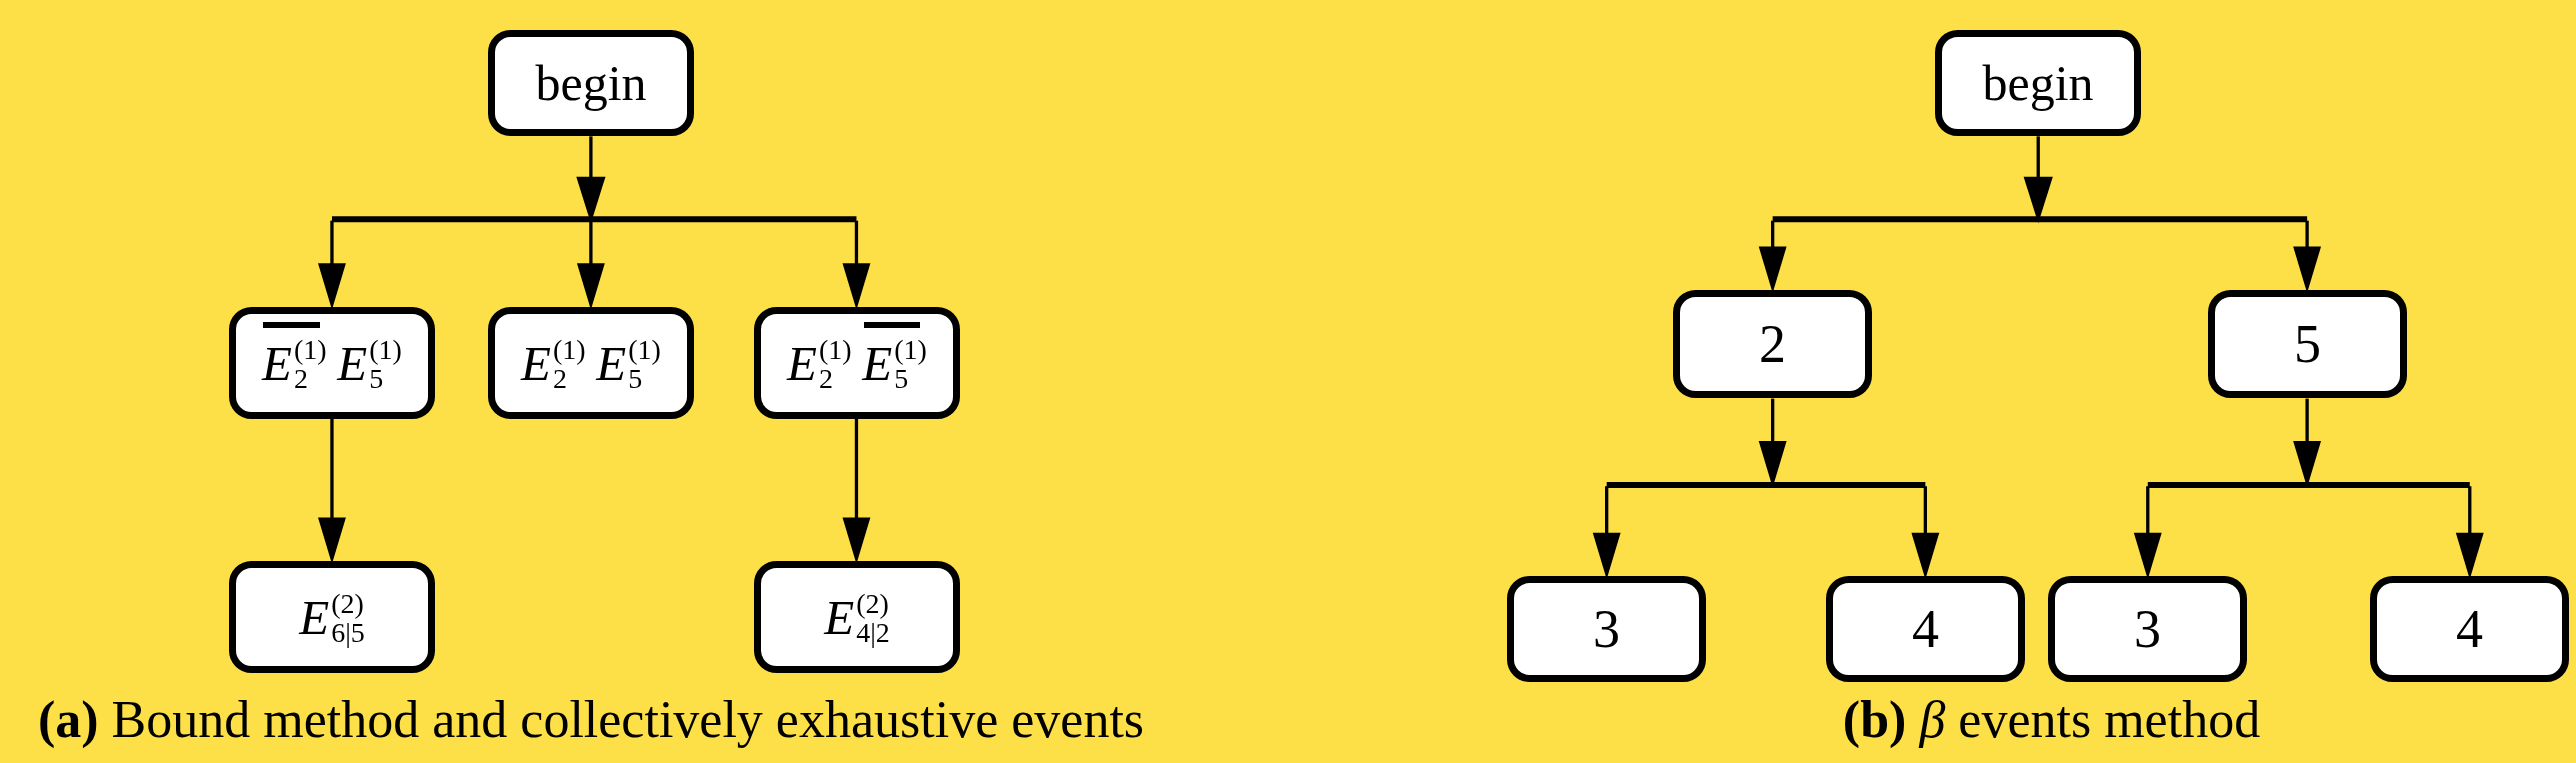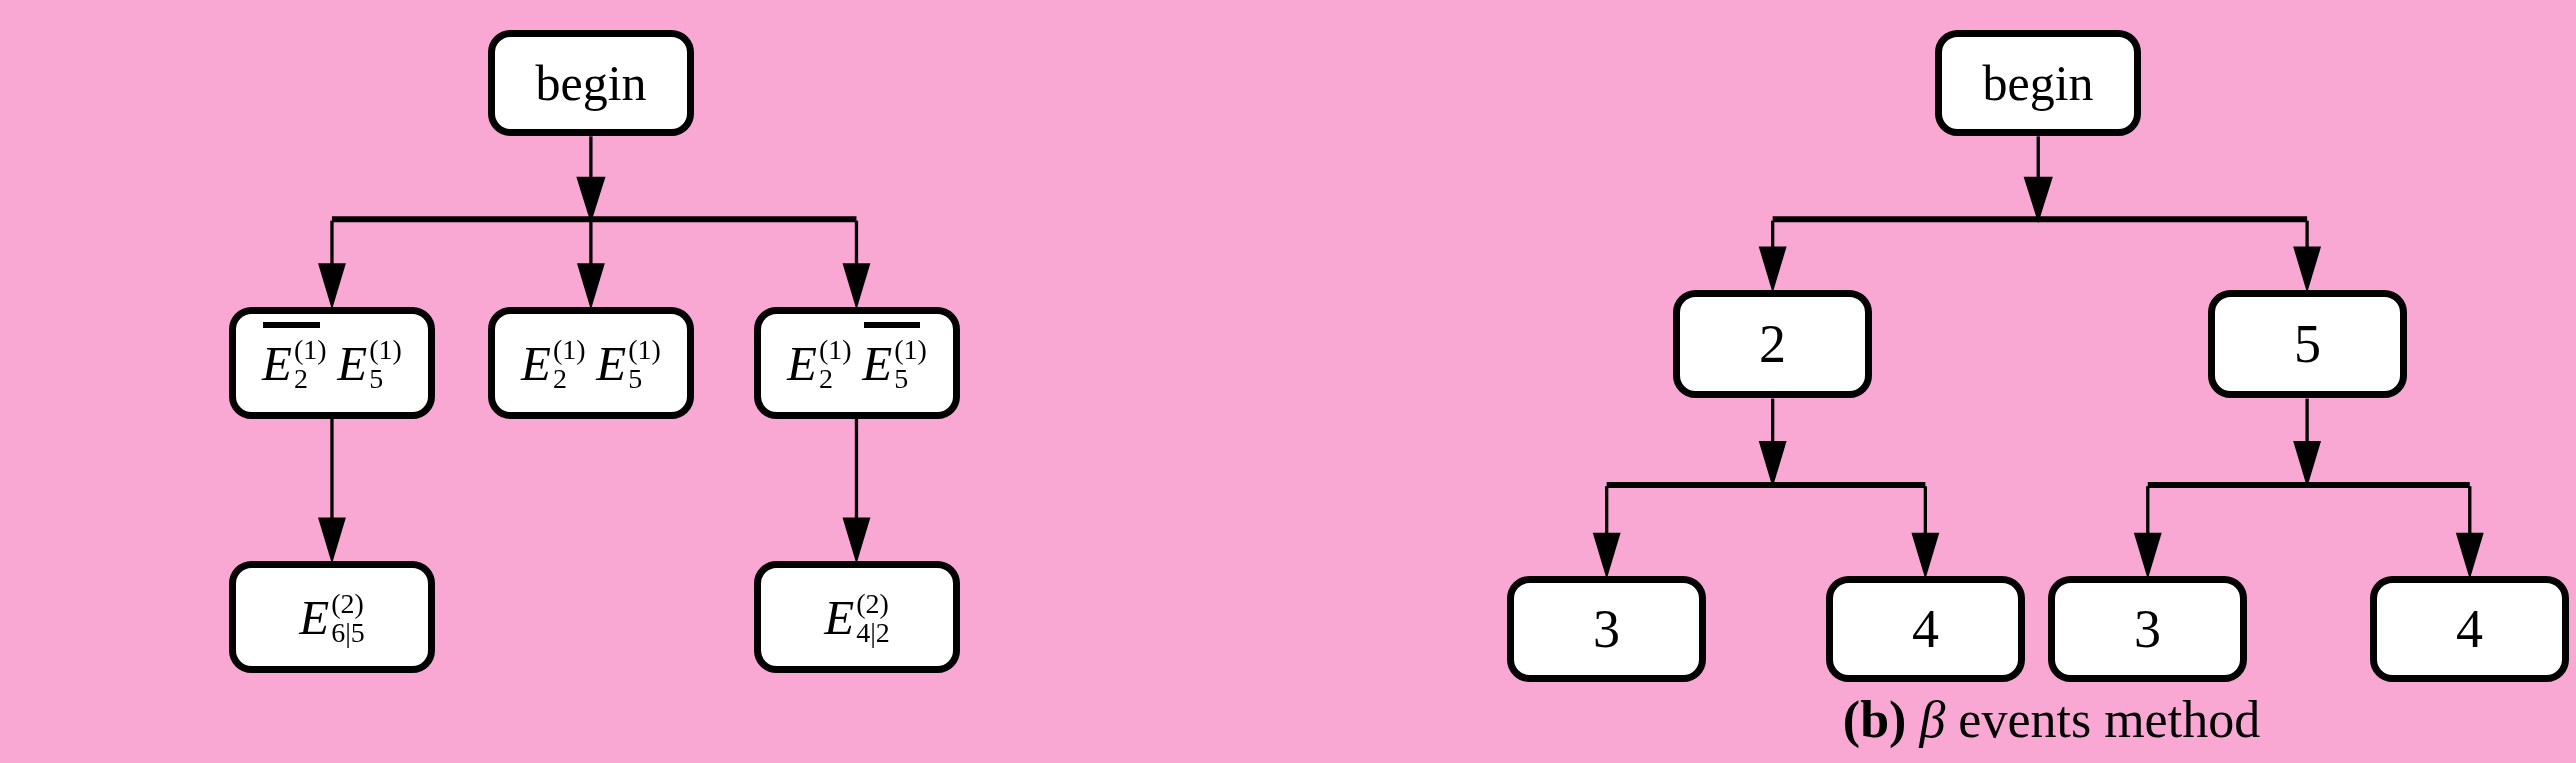--- a/index.html
+++ b/index.html
@@ -1,16 +1,16 @@
 <!DOCTYPE html>
 <html style="font-size:10.6px"><head>
 <meta charset="utf-8">
 <style>
   html,body{margin:0;padding:0;background:#ffffff;}
-  .stage{position:relative;width:2576px;height:764px;background:#f9a8d4;overflow:hidden;
+  .stage{position:relative;width:2576px;height:764px;background:#fde047;overflow:hidden;
          font-family:"Liberation Serif","DejaVu Serif",serif;color:#000;}
   .connectors{position:absolute;left:0;top:0;width:2576px;height:764px;}
   .node{position:absolute;box-sizing:border-box;border:7.3px solid #000;border-radius:22.6px;
         background:#fff;display:flex;align-items:center;justify-content:center;}
   .plain{font-size:50px;}
   .num{font-size:54px;}
   .math{gap:10.6px;}
   .factor{position:relative;display:inline-flex;align-items:center;line-height:1;}
   .factor.neg::before{content:"";position:absolute;top:-12px;left:1.3px;right:6.6px;height:6px;background:#000;}
   .mbase{font-style:italic;font-size:49px;line-height:1;}
@@ -165,20 +165,23 @@
   <div class="node math" style="left:754px;top:561px;width:206px;height:112px">
     <span class="factor">
       <span class="mbase">E</span>
         <span class="ss">
           <span class="msup">(2)</span>
           <span class="msub">4|2</span>
         </span>
     </span>
   </div>
 
+  <div class="caption" style="left:0px;top:690px;width:1182px">
+    <span class="cap-label">(a)</span><span> Bound method and collectively exhaustive events</span>
+  </div>
 
   <div class="node plain" style="left:1935px;top:30px;width:206px;height:106px">
     <span>begin</span>
   </div>
 
   <div class="node num" style="left:1673px;top:290px;width:199px;height:108px">
     <span>2</span>
   </div>
 
   <div class="node num" style="left:2208px;top:290px;width:199px;height:108px">

